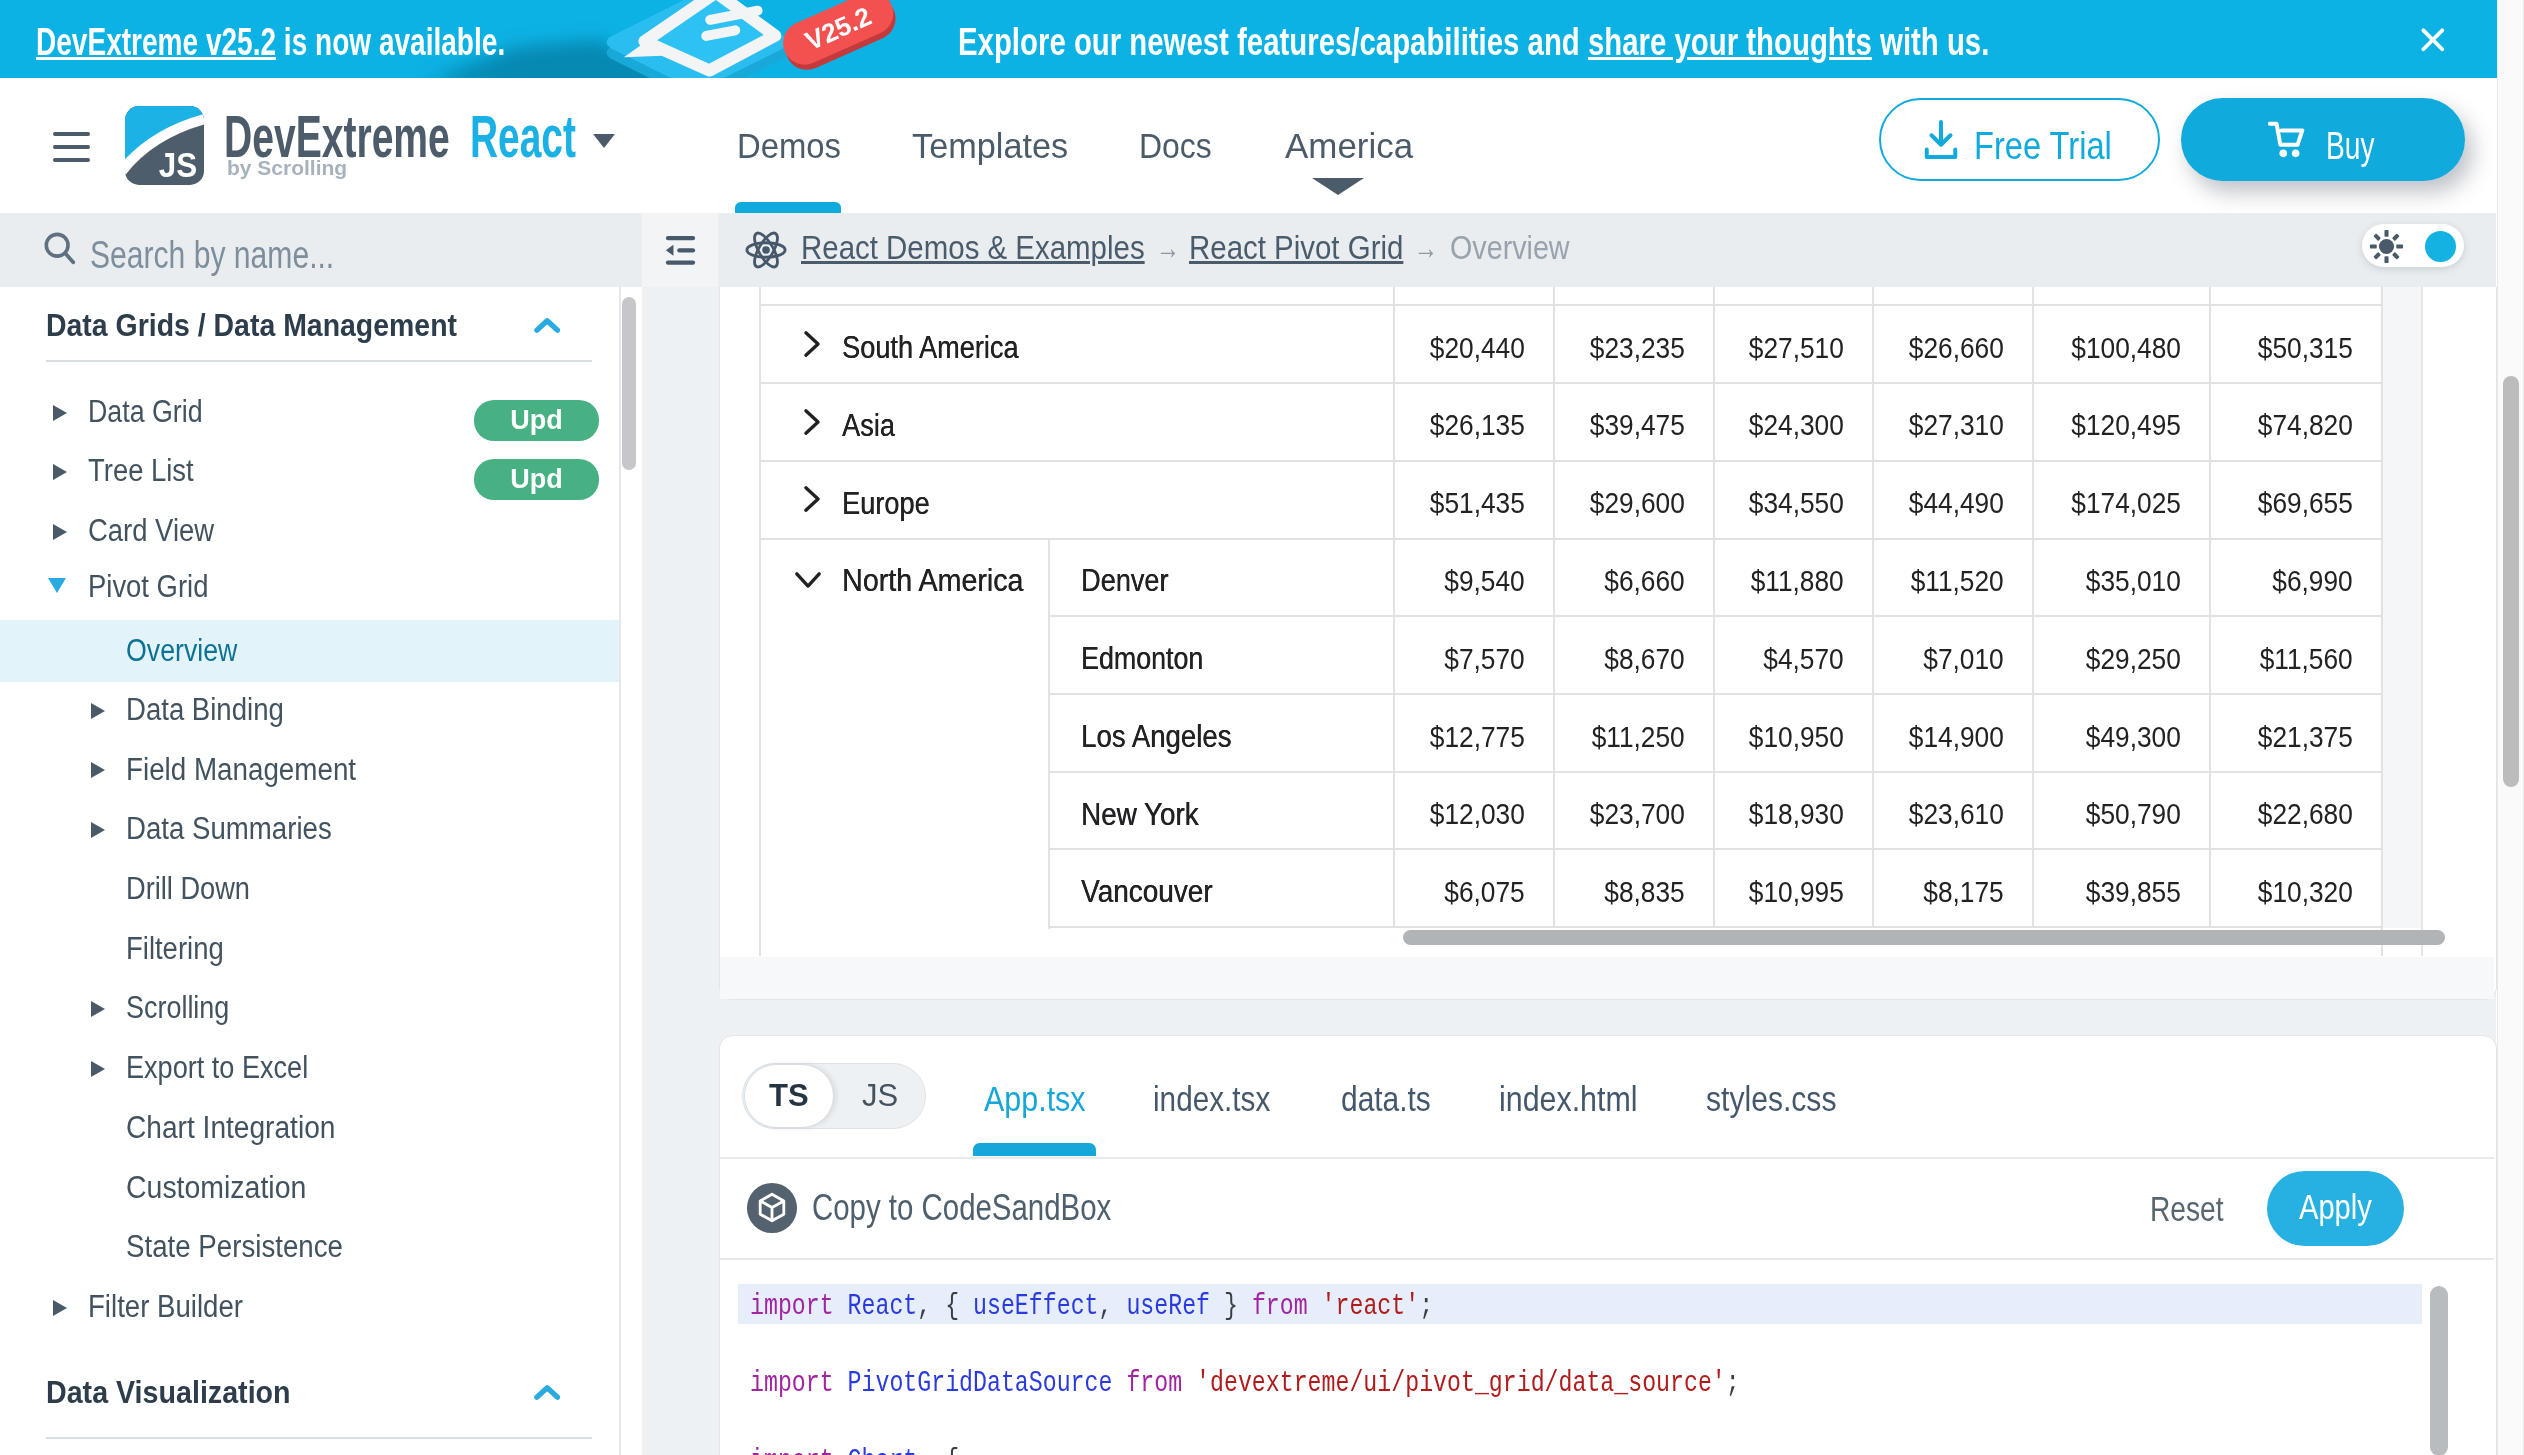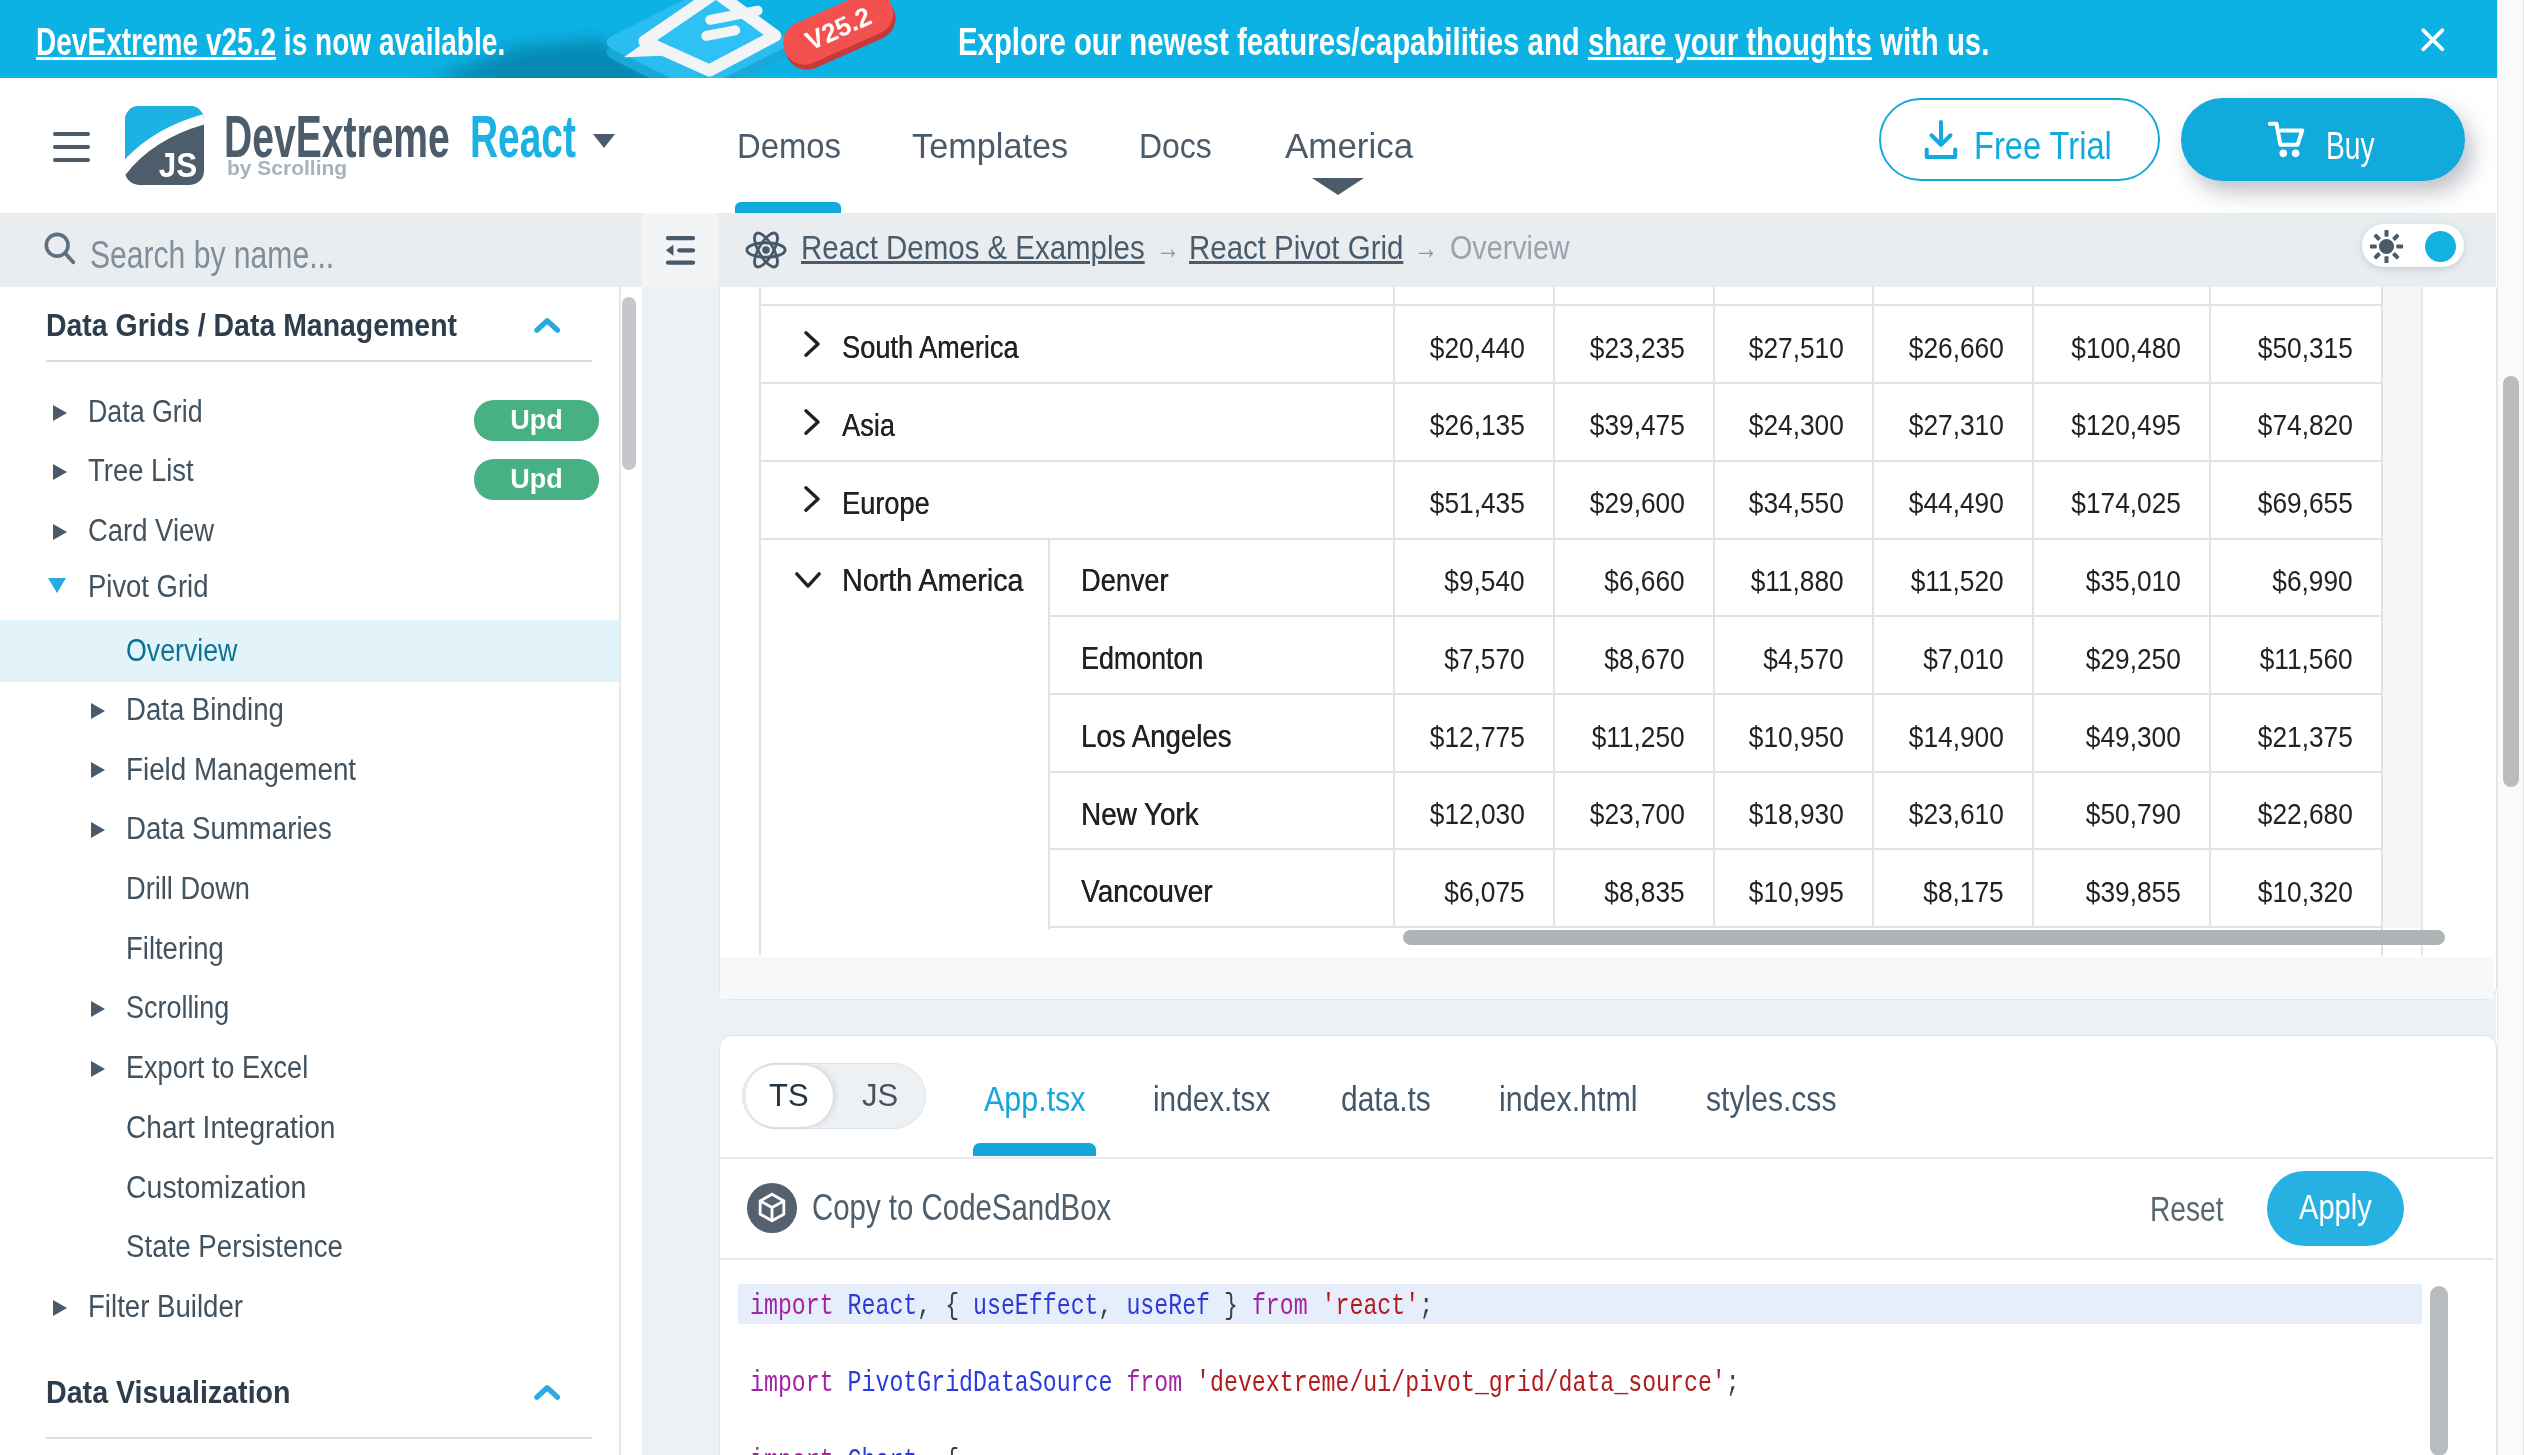--- a/index.html
+++ b/index.html
@@ -255,21 +255,21 @@
 <div class="t" style="right:1000px;left:auto;top:878px;font-size:29px;color:#212224;font-weight:400;transform:scaleX(0.906);transform-origin:right top;">$6,075</div>
 <div class="t" style="right:840px;left:auto;top:878px;font-size:29px;color:#212224;font-weight:400;transform:scaleX(0.906);transform-origin:right top;">$8,835</div>
 <div class="t" style="right:681px;left:auto;top:878px;font-size:29px;color:#212224;font-weight:400;transform:scaleX(0.906);transform-origin:right top;">$10,995</div>
 <div class="t" style="right:521px;left:auto;top:878px;font-size:29px;color:#212224;font-weight:400;transform:scaleX(0.906);transform-origin:right top;">$8,175</div>
 <div class="t" style="right:344px;left:auto;top:878px;font-size:29px;color:#212224;font-weight:400;transform:scaleX(0.906);transform-origin:right top;">$39,855</div>
 <div class="t" style="right:172px;left:auto;top:878px;font-size:29px;color:#212224;font-weight:400;transform:scaleX(0.906);transform-origin:right top;">$10,320</div>
 <div class="abs" style="left:1403px;top:930px;width:1042px;height:15px;background:#b1b4b6;border-radius:7.6px"></div>
 <div class="abs" style="left:719px;top:1035px;width:1778px;height:529px;background:#fff;border:1.9px solid #dfe5ea;border-radius:13.2px"></div>
 <div class="abs" style="left:742px;top:1063px;width:184px;height:66px;background:#eef1f3;border:1.9px solid #dde3e8;border-radius:33px"></div>
 <div class="abs" style="left:744px;top:1064px;width:90px;height:64px;background:#fff;border:1.9px solid #d8dee3;border-radius:32px;box-shadow:2.8px 0 5.7px rgba(0,0,0,0.08)"></div>
-<div class="t" style="left:769px;top:1080px;font-size:31px;color:#243442;font-weight:400;">TS</div>
+<div class="t" style="left:769px;top:1080px;font-size:31px;color:#243442;font-weight:700;">TS</div>
 <div class="t" style="left:862px;top:1080px;font-size:31px;color:#45525f;font-weight:400;">JS</div>
 <div class="t" style="left:984px;top:1081px;font-size:35px;color:#16a7da;font-weight:400;transform:scaleX(0.87);transform-origin:left top;">App.tsx</div>
 <div class="t" style="left:1153px;top:1081px;font-size:35px;color:#45586b;font-weight:400;transform:scaleX(0.849);transform-origin:left top;">index.tsx</div>
 <div class="t" style="left:1341px;top:1081px;font-size:35px;color:#45586b;font-weight:400;transform:scaleX(0.855);transform-origin:left top;">data.ts</div>
 <div class="t" style="left:1499px;top:1081px;font-size:35px;color:#45586b;font-weight:400;transform:scaleX(0.868);transform-origin:left top;">index.html</div>
 <div class="t" style="left:1706px;top:1081px;font-size:35px;color:#45586b;font-weight:400;transform:scaleX(0.86);transform-origin:left top;">styles.css</div>
 <div class="abs" style="left:973px;top:1143px;width:123px;height:13.2px;background:#16a7da;border-radius:6.6px 6.6px 0 0"></div>
 <div class="abs" style="left:720px;top:1157px;width:1774px;height:1.9px;background:#e6eaed"></div>
 <svg class="abs" style="left:746px;top:1182px" width="52" height="52" viewBox="0 0 55 55">
 <circle cx="27.5" cy="27.5" r="26.5" fill="#54626f"></circle>

